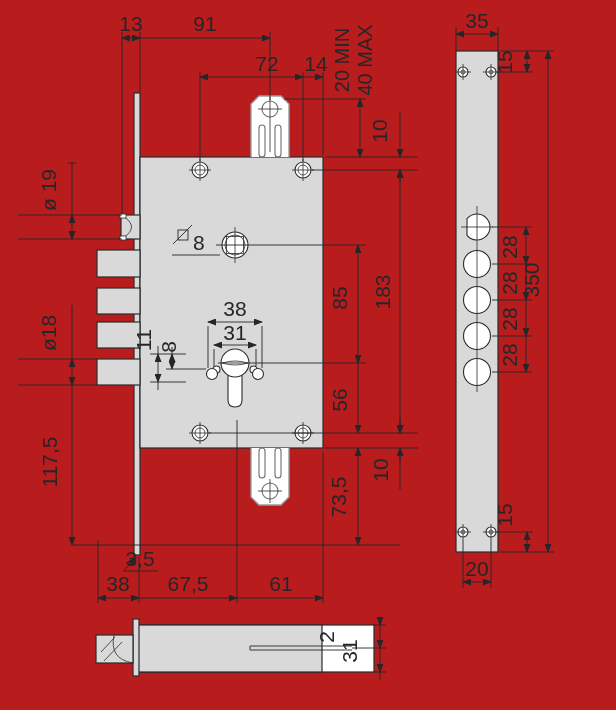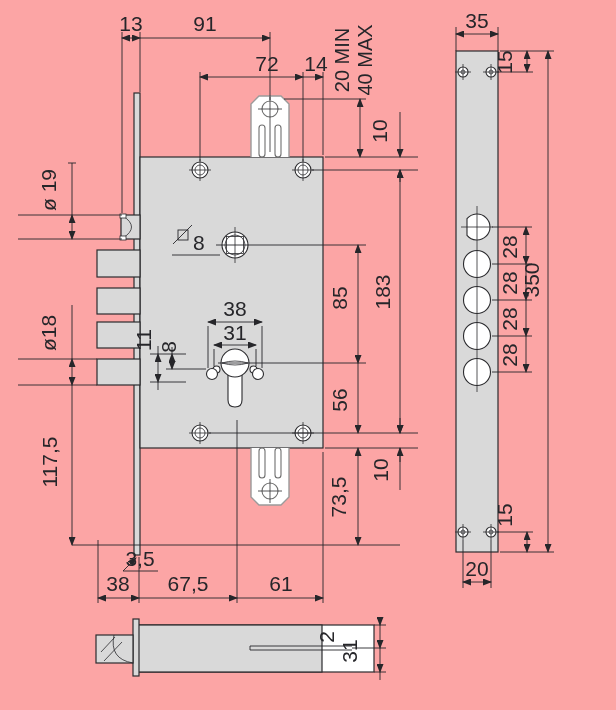--- a/index.html
+++ b/index.html
@@ -1,16 +1,16 @@
 <!DOCTYPE html>
 <html><head>
 <meta charset="utf-8">
 <style>
   html,body{margin:0;padding:0;background:#ffffff;}
-  .stage{position:relative;width:616px;height:710px;background:#fca5a5;overflow:hidden;}
+  .stage{position:relative;width:616px;height:710px;background:#b91c1c;overflow:hidden;}
   svg{display:block;}
   text{font-family:"Liberation Sans",sans-serif;font-size:21px;fill:#26262a;}
   .dim-s{font-size:20px;}
   .part{stroke:#2b2b2e;stroke-width:1.2;fill:#d9d9d9;}
   .partw{stroke:#2b2b2e;stroke-width:1.2;fill:#ffffff;}
   .tab{stroke:#9b9b9b;stroke-width:1.4;fill:#ffffff;}
   .tabdet{stroke:#6f6f6f;stroke-width:1.1;fill:#ffffff;}
   .thin{stroke:#2b2b2e;stroke-width:0.8;fill:none;}
   .dim{stroke:#26262a;stroke-width:0.9;fill:none;}
   .hole{stroke:#2b2b2e;stroke-width:1.1;fill:#ffffff;}

